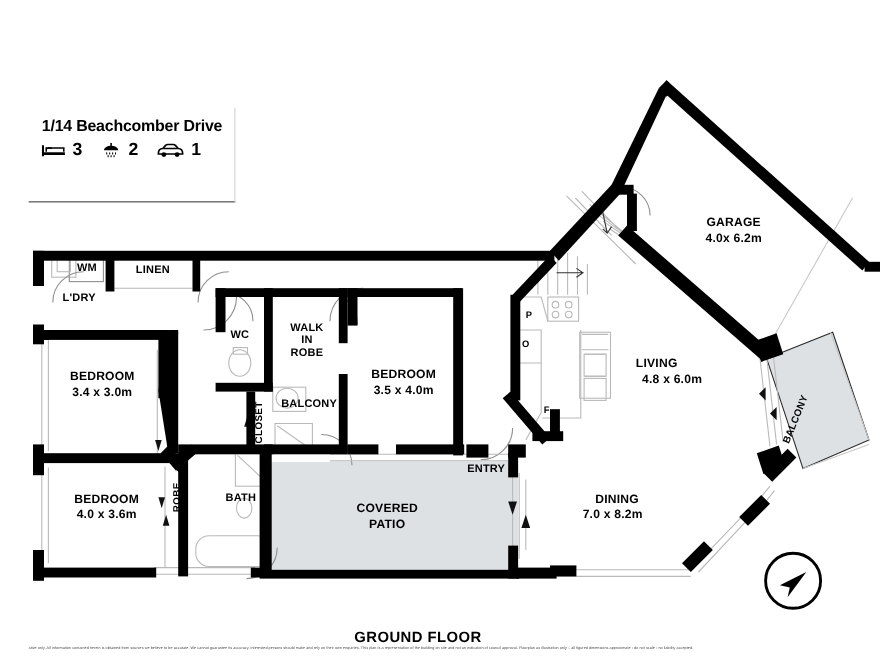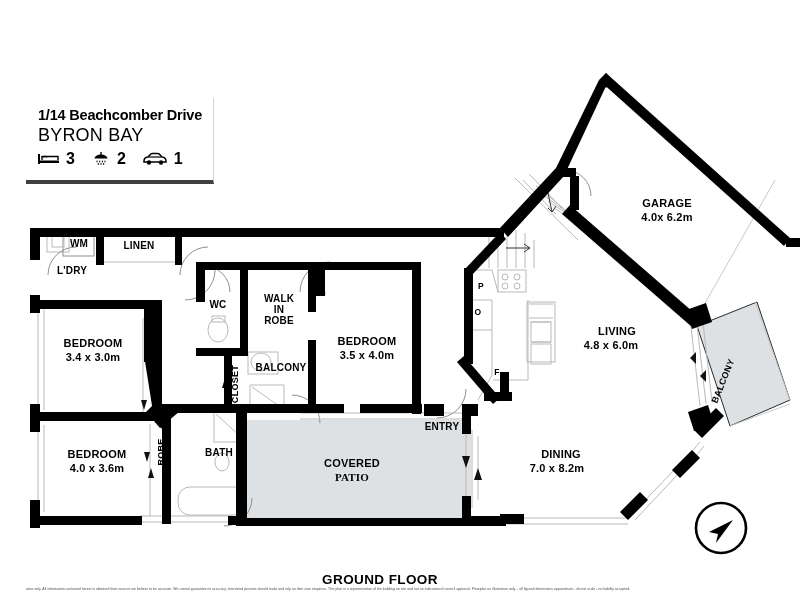--- a/index.html
+++ b/index.html
@@ -27,21 +27,21 @@
   }
   
   #title-card {
     position: absolute;
     left: 26px;
     top: 98px;
     width: 188px;
     height: 86px;
     background: #ffffff;
     border-right: 1px solid #d2d2d2;
-    border-bottom: 4px solid #404040;
+    border-bottom: 1px solid #404040;
     box-sizing: border-box;
     padding: 8px 0 0 12px;
   }
   #addr-line1 {
     font-size: 14.5px;
     font-weight: bold;
     letter-spacing: -0.2px;
     line-height: 18px;
     white-space: nowrap;
   }
@@ -302,21 +302,20 @@
       <rect x="470" y="516" width="36" height="10"></rect>
       <polygon points="500,514 524,514 524,524 500,524"></polygon>
       <polygon points="620,512 640,492 648,500 628,520"></polygon>
       <polygon points="672,470 692,450 700,458 680,478"></polygon>
       <polygon points="694,430 716,408 724,416 702,438"></polygon>
     </g>
   </svg>
 
   <div id="title-card">
     <div id="addr-line1">1/14 Beachcomber Drive</div>
-    <div id="addr-line2">BYRON BAY</div>
     <div id="spec-row">
 
       <div class="spec-item">
         <svg class="spec-icon" width="22" height="14" viewBox="0 0 22 14">
           <path d="M1 2 L1 12" stroke="#000" stroke-width="2" fill="none"></path>
           <path d="M1 11 L21 11 L21 8.5 L1 8.5 Z" fill="#000"></path>
           <path d="M4 8 L4 4.5 L20 4.5 L20 8" stroke="#000" stroke-width="1.4" fill="none"></path>
           <path d="M5 5.2 A3 3 0 0 1 9 5.2" stroke="#000" stroke-width="1.2" fill="none"></path>
         </svg>
         <span class="spec-count">3</span>
@@ -353,31 +352,31 @@
 
   <div class="room-label rl-11" style="left:93px;  top:343px;">BEDROOM</div>
   <div class="room-label rl-11" style="left:93px;  top:357px;">3.4 x 3.0m</div>
 
   <div class="room-label rl-11" style="left:97px;  top:454px;">BEDROOM</div>
   <div class="room-label rl-11" style="left:97px;  top:468px;">4.0 x 3.6m</div>
 
   <div class="room-label rl-11" style="left:367px; top:341px;">BEDROOM</div>
   <div class="room-label rl-11" style="left:367px; top:355px;">3.5 x 4.0m</div>
 
-  <div class="room-label rl-11" style="left:611px; top:331px;padding-left:12px;">LIVING</div>
+  <div class="room-label rl-11" style="left:591px; top:331px;padding-left:12px;">LIVING</div>
   <div class="room-label rl-11" style="left:611px; top:345px;">4.8 x 6.0m</div>
 
   <div class="room-label rl-11" style="left:561px; top:454px;">DINING</div>
   <div class="room-label rl-11" style="left:557px; top:468px;">7.0 x 8.2m</div>
 
   <div class="room-label rl-11" style="left:667px; top:203px;">GARAGE</div>
   <div class="room-label rl-11" style="left:667px; top:217px;">4.0x 6.2m</div>
 
   <div class="room-label rl-11" style="left:352px; top:463px;">COVERED</div>
-  <div class="room-label rl-11" style="left:352px; top:477px;font-family:Liberation Serif, serif;">PATIO</div>
+  <div class="room-label rl-11" style="left:352px; top:477px;">PATIO</div>
 
   <div class="room-label rl-10" style="left:72px;  top:271px;text-align:center;">L'DRY</div>
   <div class="room-label rl-10" style="left:139px; top:246px;">LINEN</div>
   <div class="room-label rl-10" style="left:79px;  top:244px;">WM</div>
   <div class="room-label rl-10" style="left:218px; top:305px;">WC</div>
   <div class="room-label rl-10" style="left:279px; top:310px;">WALK
 IN
 ROBE</div>
   <div class="room-label rl-10" style="left:281px; top:368px;">BALCONY</div>
   <div class="room-label rl-10" style="left:199px; top:453px;padding-left:40px;">BATH</div>

